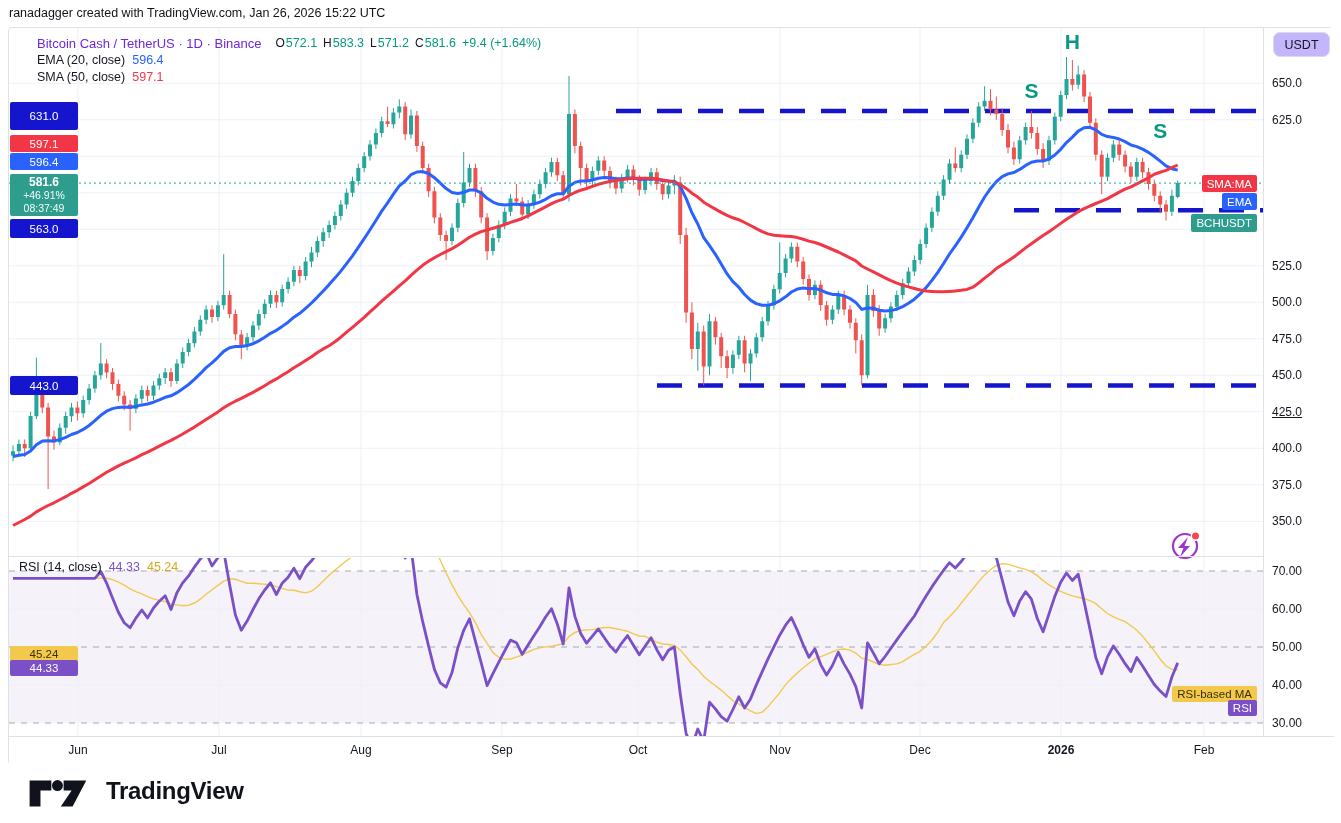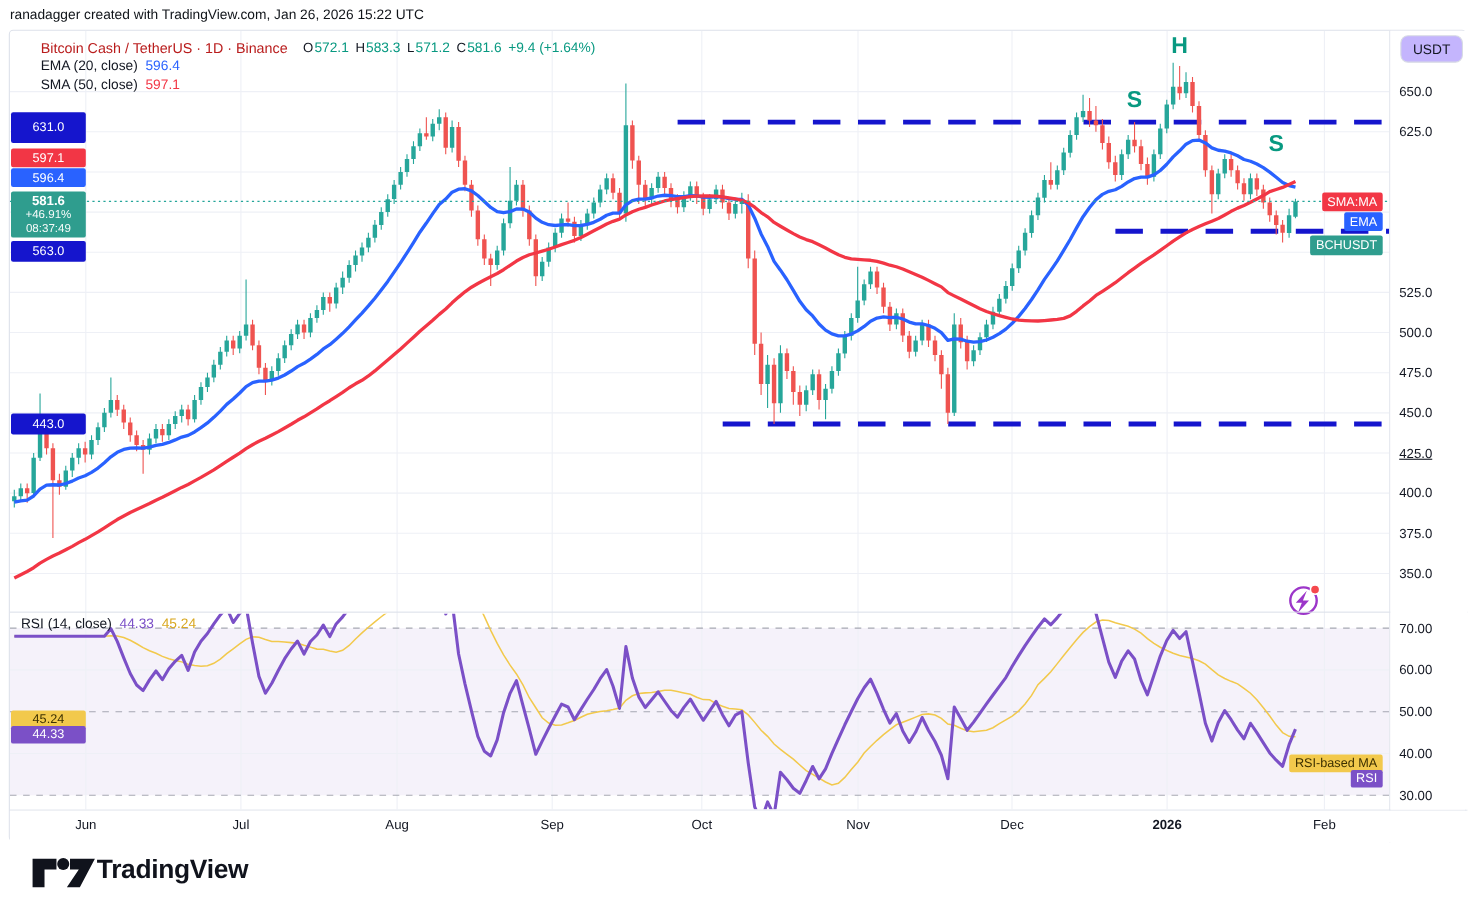--- a/index.html
+++ b/index.html
@@ -17,21 +17,21 @@
   }
   .plot-wrap { position:absolute; left:0; top:0; width:1254px; height:708px; }
   .pane-sep { position:absolute; left:0; top:528px; width:1325px; height:1px; background:#dde1ea; }
   .axis-sep { position:absolute; left:1254px; top:0; width:1px; height:738px; background:#dde1ea; }
   .time-sep { position:absolute; left:0; top:708px; width:1325px; height:1px; background:#dde1ea; }
 
   .legend { position:absolute; display:flex; flex-direction:column; gap:1px; z-index:6; }
   .legend-main { left:28px; top:7px; }
   .legend-rsi  { left:10px; top:531px; }
   .lrow { display:flex; align-items:center; height:16px; font-size:12.5px; white-space:nowrap; }
-  .lrow .sym { font-size:13px; color:#b91c1c; margin-right:8px; }
+  .lrow .sym { font-size:13px; color:#6d28d9; margin-right:8px; }
   .lrow .olabel { color:#131722; margin-left:6px; font-size:12px; }
   .lrow .oval { color:#089981; margin-left:1px; }
   .lrow .chg { color:#089981; margin-left:6px; }
   .lrow .ind-label { color:#131722; margin-right:7px; }
   .val-blue   { color:#2962ff; }
   .val-red    { color:#f23645; }
   .val-purple { color:#7b50c7; margin-right:7px; }
   .val-yellow { color:#d9a821; }
 
   .price-axis { position:absolute; left:1255px; top:0; width:70px; height:708px; background:#fff; }
@@ -65,21 +65,21 @@
     position:absolute; left:1px; width:68px; border-radius:2px; color:#fff; z-index:5;
     display:flex; flex-direction:column; align-items:center; justify-content:center; line-height:13px;
   }
   .sym-badge .p1 { font-size:12px; font-weight:700; }
   .sym-badge .p2, .sym-badge .p3 { font-size:10.5px; opacity:.96; }
 
   .hs {
     position:absolute; transform:translate(-50%,-50%); color:#089981;
     font-size:21px; font-weight:700; z-index:4;
   }
-  .footer { position:absolute; left:26px; top:774px; display:flex; align-items:center; gap:0; }
+  .footer { position:absolute; left:26px; top:774px; display:flex; align-items:center; gap:18px; }
   .brand { font-size:24px; font-weight:800; color:#10131c; letter-spacing:-0.3px; }
 </style>
 </head>
 <body>
 
 <div class="page">
 
   <div class="attribution">ranadagger created with TradingView.com, Jan 26, 2026 15:22 UTC</div>
 
   <div class="chart-frame">

